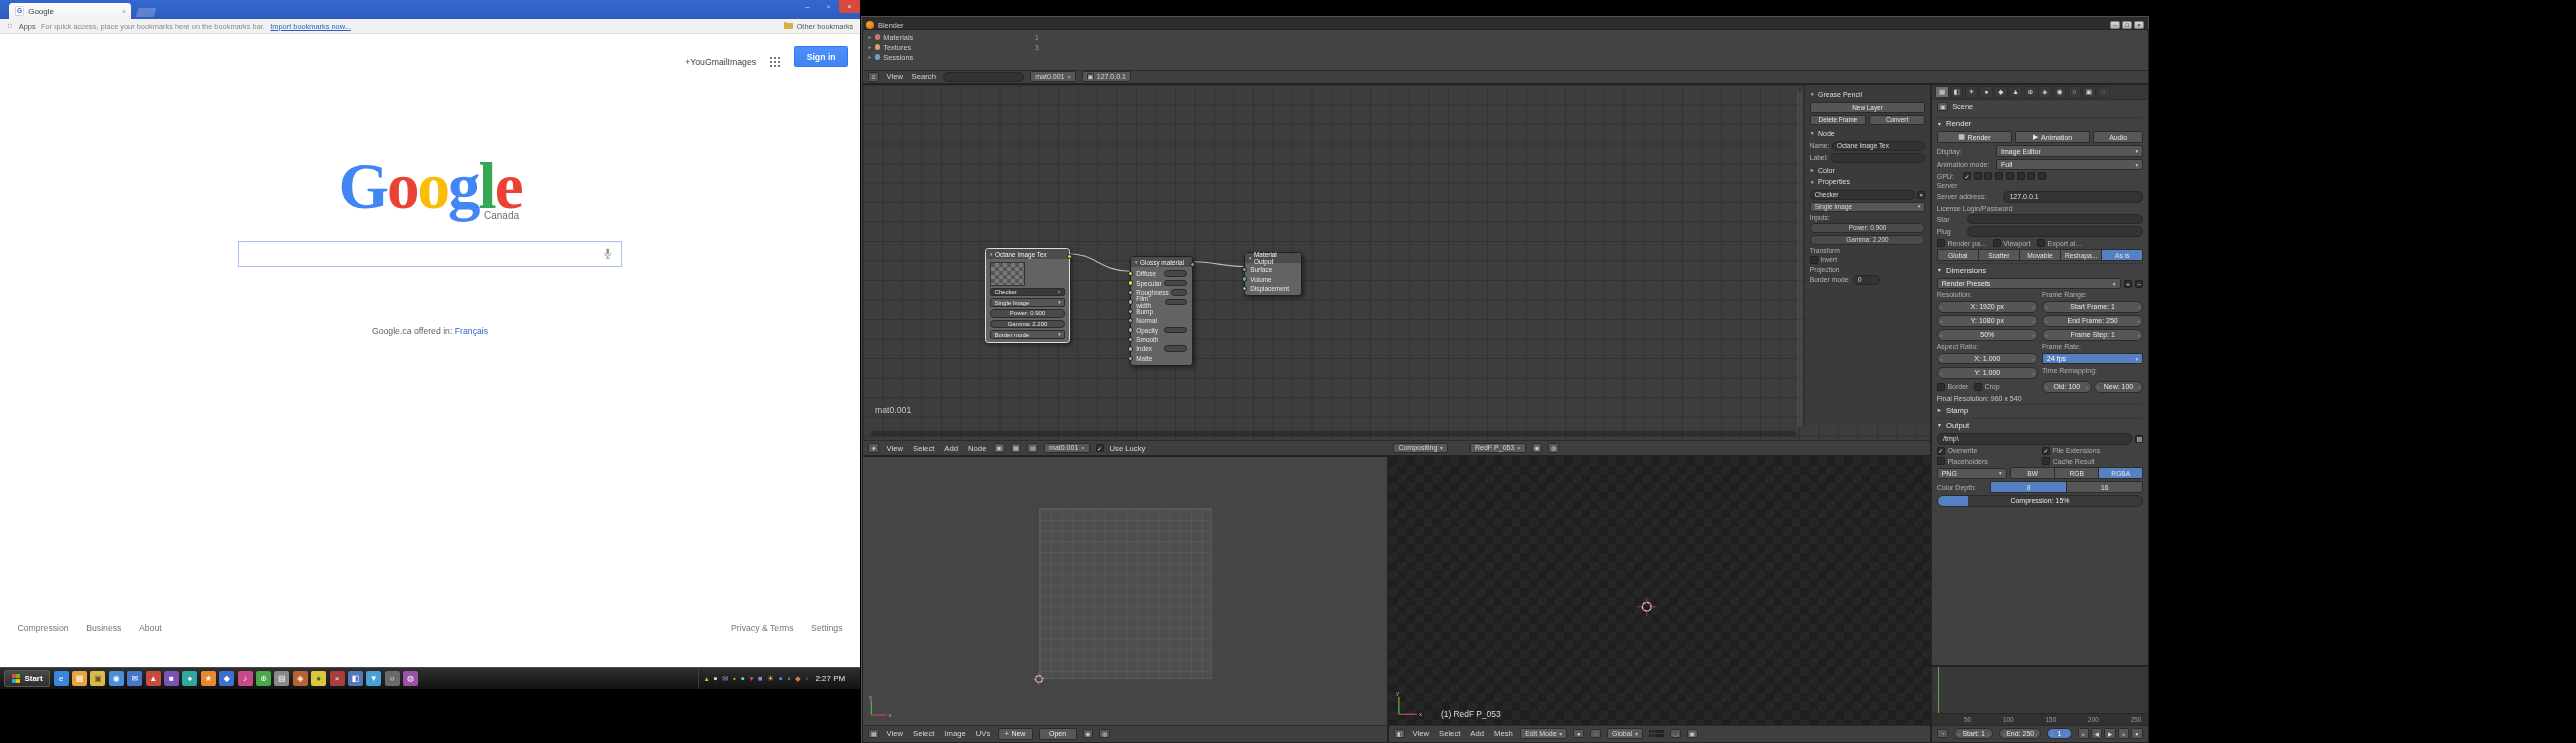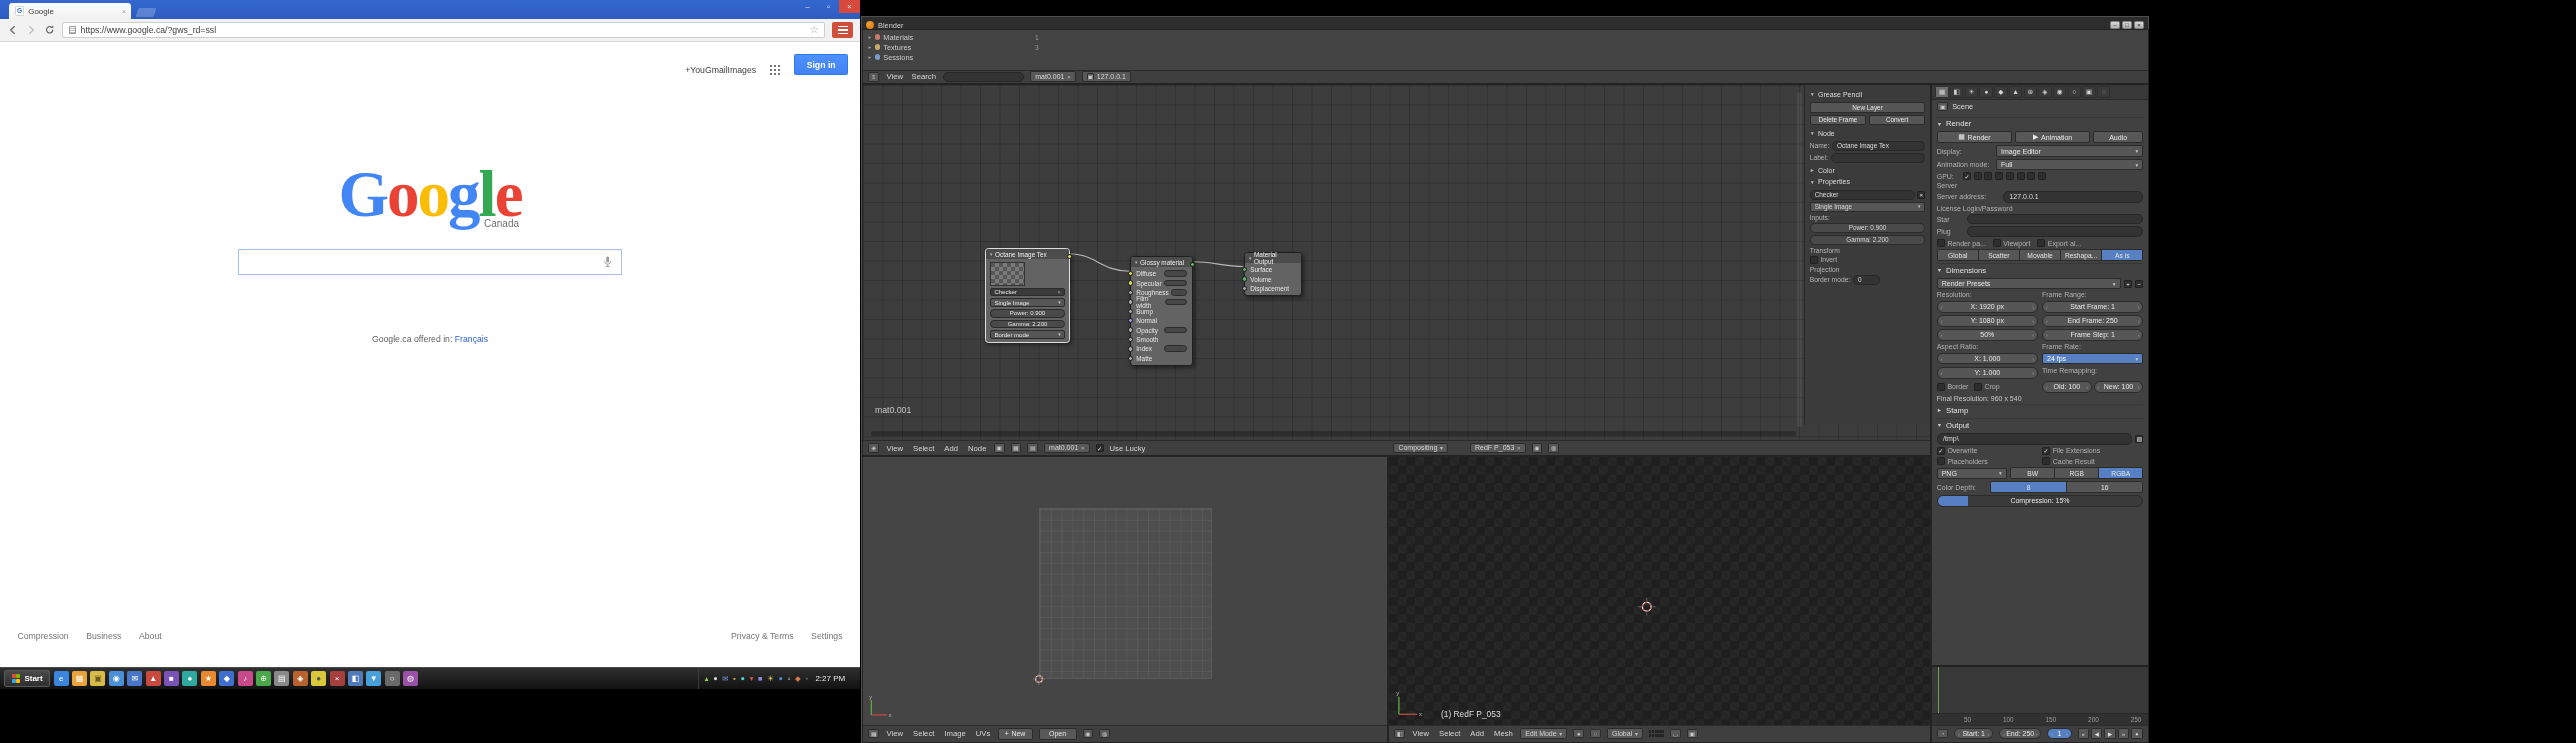--- a/index.html
+++ b/index.html
@@ -173,41 +173,29 @@
         <span class="t">Google</span>
         <span class="x">×</span>
       </div>
       <div class="c-newtab"></div>
       <div class="c-winbtns">
         <span class="c-winbtn">–</span>
         <span class="c-winbtn">▫</span>
         <span class="c-winbtn close">×</span>
       </div>
     </div>
-    <div class="c-toolbar">
-      <svg width="12" height="12" viewBox="0 0 18 18">
-          <path d="M11.5 3.5 L5.5 9 L11.5 14.5" fill="none" stroke="#6b6b6b" stroke-width="2"></path>
-        </svg>
-      <svg width="12" height="12" viewBox="0 0 18 18">
-          <path d="M6.5 3.5 L12.5 9 L6.5 14.5" fill="none" stroke="#bcbcbc" stroke-width="2"></path>
-        </svg>
-      <svg width="11.4" height="11.4" viewBox="0 0 18 18">
-          <path d="M14 9 a5 5 0 1 1 -1.6 -3.6" fill="none" stroke="#6b6b6b" stroke-width="2"></path>
-          <path d="M14.6 2.2 L14.8 6.4 L10.8 5.4 Z" fill="#6b6b6b"></path>
-        </svg>
-      <div class="omnibox">
-        <span class="docicon"></span>
-        <span class="urltext">https://www.google.ca/?gws_rd=ssl</span>
-        <span class="star">☆</span>
-      </div>
-      <div class="menubtn">
-          <i></i>
-          <i></i>
-          <i></i>
-        </div>
+    <div class="c-bookmarks">
+      <span class="dots"></span>
+      <span class="bm-label">Apps</span>
+      <span class="bm-hint">For quick access, place your bookmarks here on the bookmarks bar.</span>
+      <span class="bm-link">Import bookmarks now...</span>
+      <div class="bm-right">
+        <span class="folder"></span>
+        <span>Other bookmarks</span>
+      </div>
     </div>
     <div class="c-page">
       <div class="g-nav">
         <span><a class="g-navlink">+You</a><a class="g-navlink">Gmail</a><a class="g-navlink">Images</a></span>
         <span class="gdots"></span>
         <button class="g-signin">Sign in</button>
       </div>
       <div class="g-logoWrap">
         <span class="g-logo"><span style="color: rgb(66, 133, 244);">G</span><span style="color: rgb(234, 67, 53);">o</span><span style="color: rgb(251, 188, 5);">o</span><span style="color: rgb(66, 133, 244);">g</span><span style="color: rgb(52, 168, 83);">l</span><span style="color: rgb(234, 67, 53);">e</span></span>
       </div>

